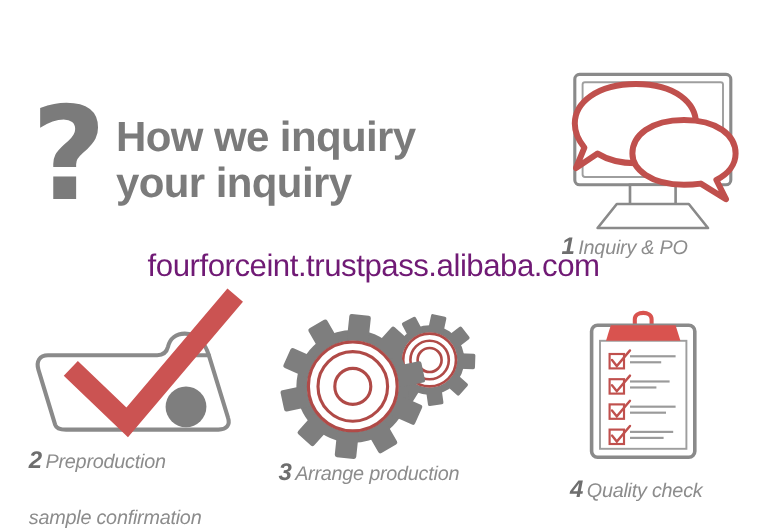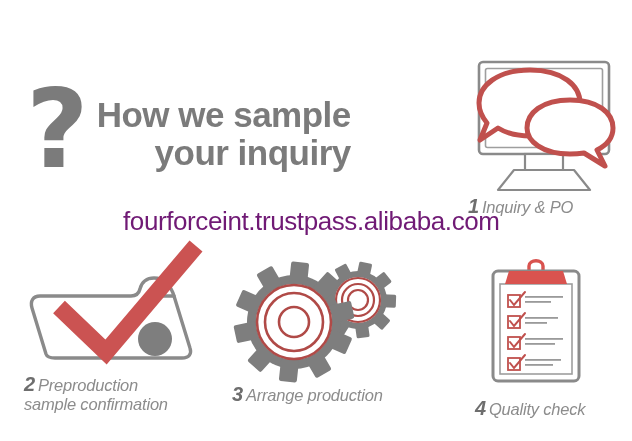--- a/index.html
+++ b/index.html
@@ -41,21 +41,20 @@
     font-size: 35px;
     font-weight: bold;
     color: #7b7b7b;
     line-height: 1.08;
     letter-spacing: -0.5px;
     padding-top: 4px;
     white-space: nowrap;
   }
   .headline-text .line2 {
     display: block;
-    text-align: right;
   }
 
   
   .watermark {
     position: absolute;
     left: 123px;
     top: 206px;
     font-family: "Liberation Sans", sans-serif;
     font-size: 26px;
     color: #701a75;
@@ -81,20 +80,21 @@
     white-space: nowrap;
   }
   .step-label .num {
     font-weight: bold;
     font-size: 20px;
     color: #6e6e6e;
     margin-right: 3px;
   }
   .step-label .line2 {
     display: block;
+    margin-top: 28px;
   }
 
   
   #step-1 { left: 468px; top: 58px; }
   #step-1 .step-label { margin-top: 4px; }
   #step-2 { left: 24px; top: 244px; }
   #step-2 .step-label { margin-top: 8px; }
   #step-3 { left: 232px; top: 258px; }
   #step-3 .step-label { }
   #step-4 { left: 475px; top: 254px; }
@@ -103,21 +103,21 @@
   svg { display: block; overflow: visible; }
 </style>
 </head>
 <body>
 
 <div id="infographic">
 
   <div class="headline">
     <div class="qmark">?</div>
     <div class="headline-text">
-      <span>How we sample</span>
+      <span>How we inquiry</span>
       <span class="line2">your inquiry</span>
     </div>
   </div>
 
   <div class="watermark">fourforceint.trustpass.alibaba.com</div>
 
   <div class="step" id="step-1">
     <div class="step-art">
       <svg width="152" height="134" viewBox="0 0 152 134">
 

